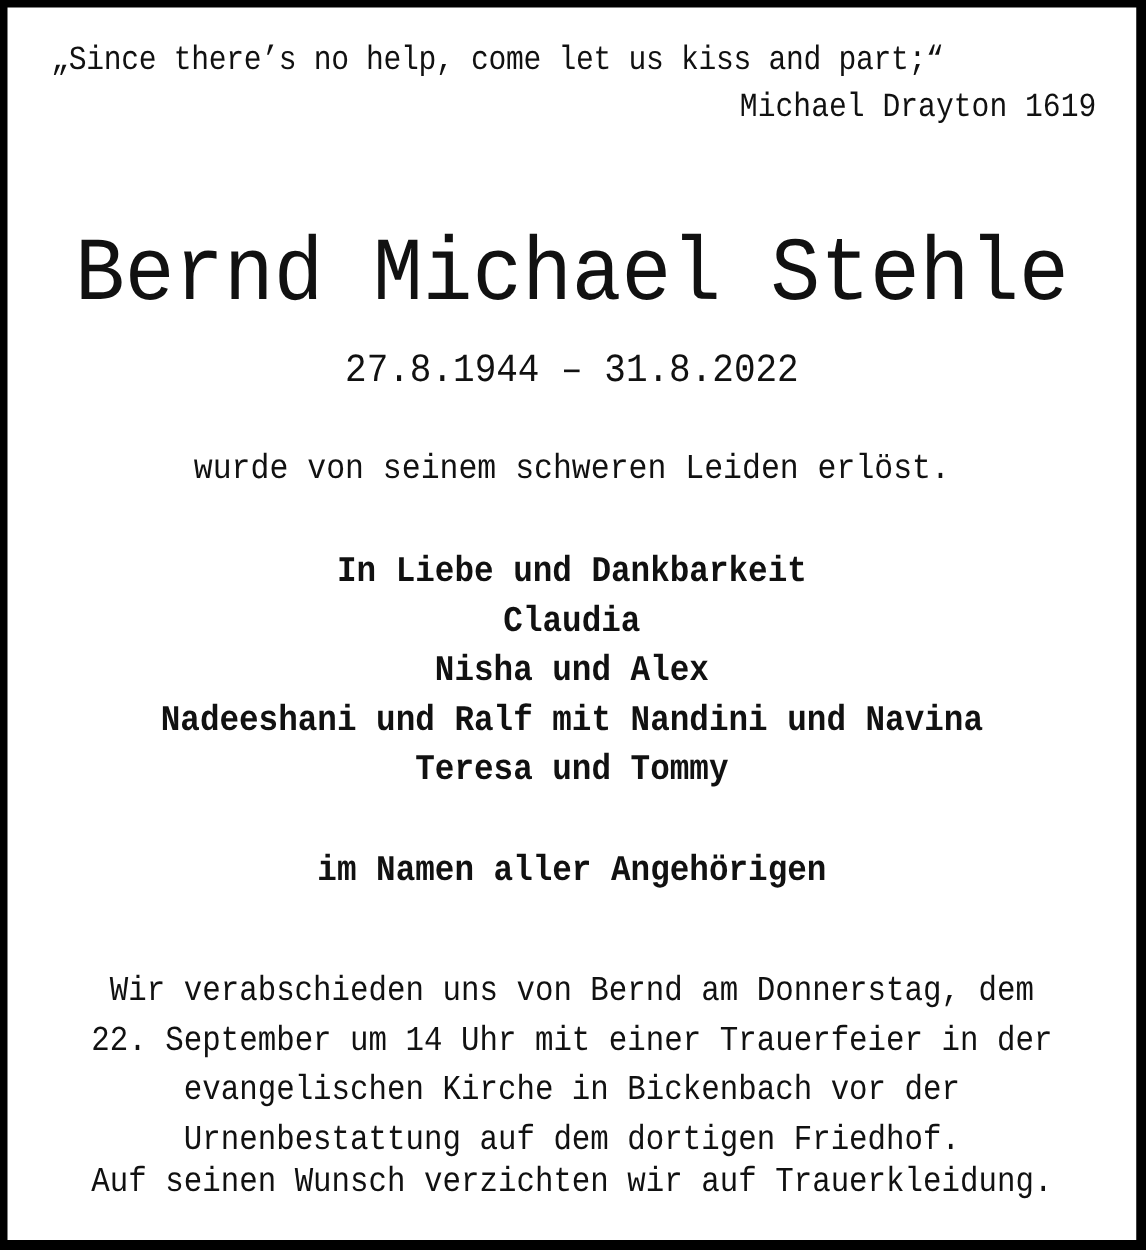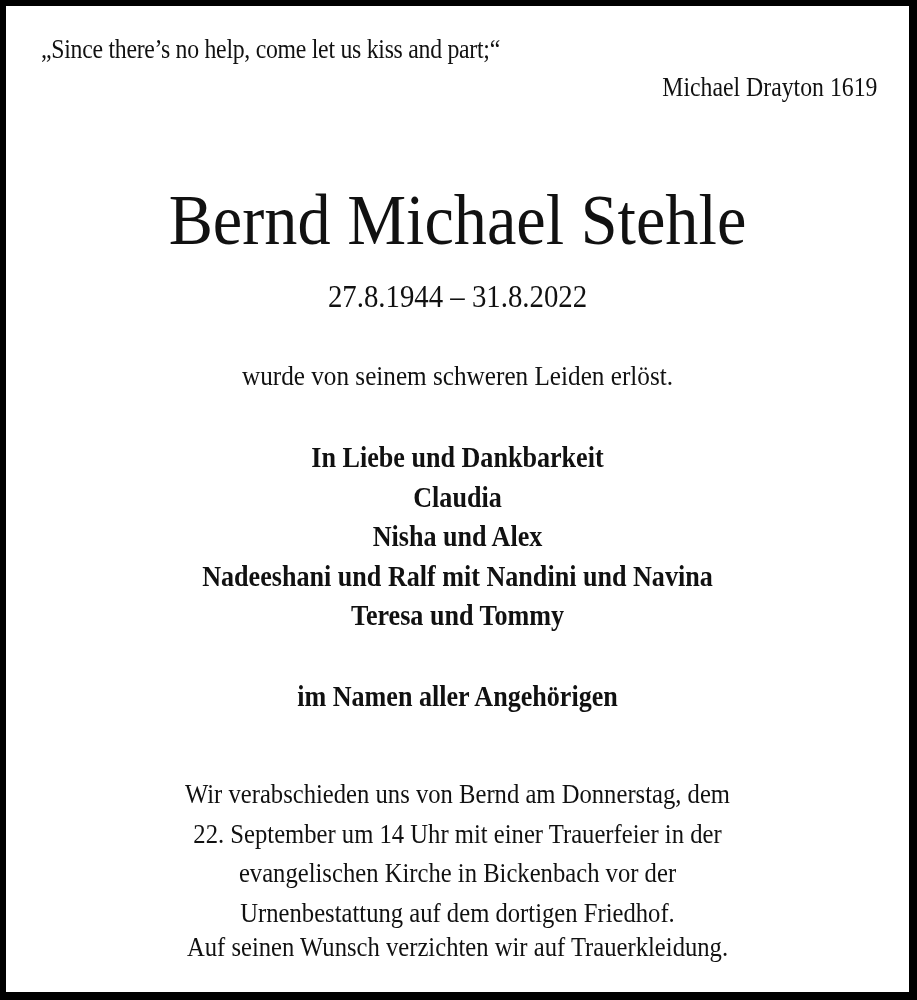--- a/index.html
+++ b/index.html
@@ -14,21 +14,21 @@
       overflow: hidden;
     }
     .page {
       position: absolute;
       left: 6px;
       top: 6px;
       width: 903px;
       height: 986px;
       background: #ffffff;
       color: #111;
-      font-family: Liberation Serif, serif;
+      font-family: Liberation Mono, monospace;
     }
     .quote {
       position: absolute;
       left: 35px;
       top: 28px;
       font-size: 27px;
       letter-spacing: -0.3px;
       transform: scaleX(0.88);
       transform-origin: left top;
       white-space: nowrap;

